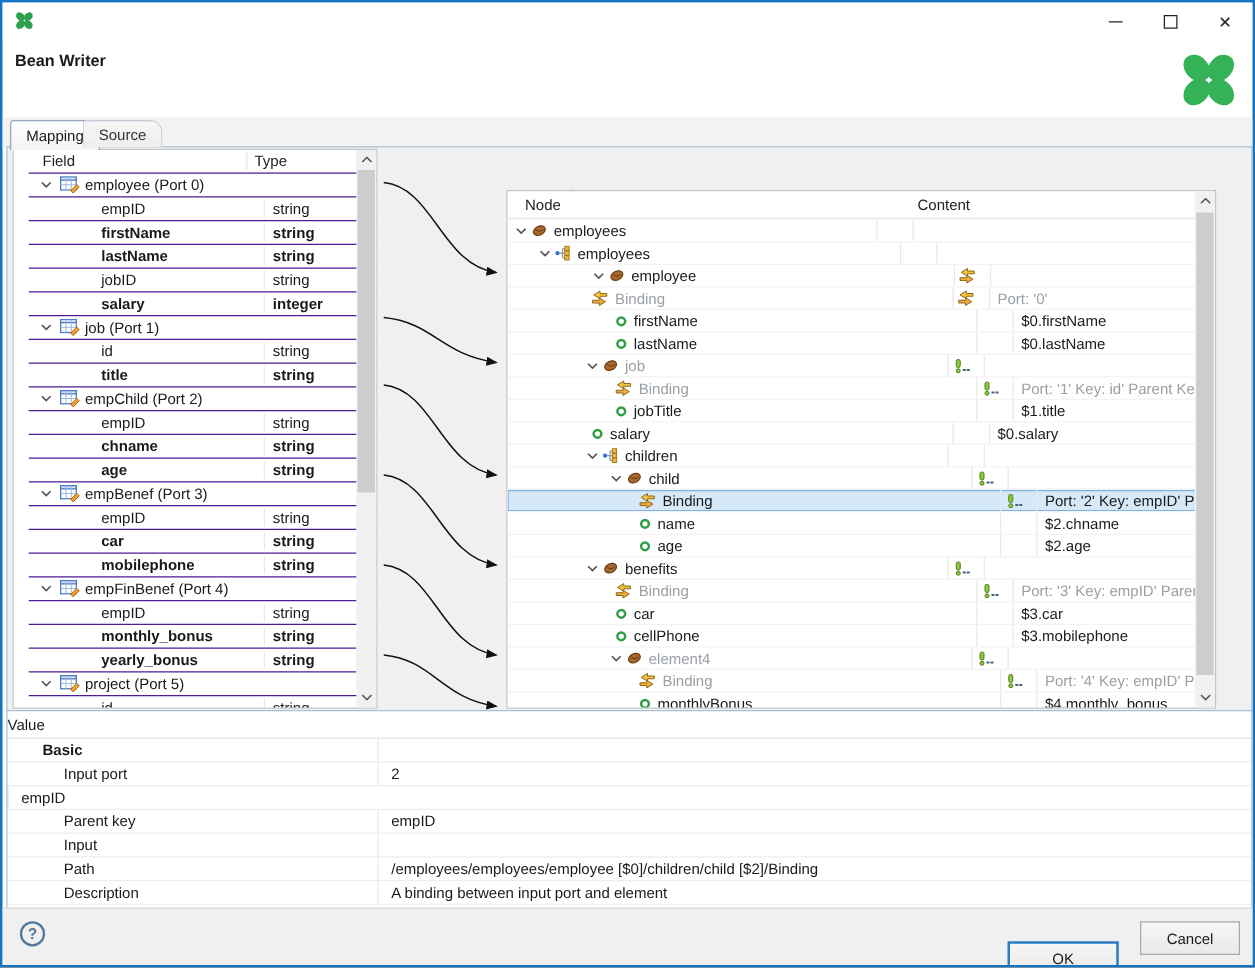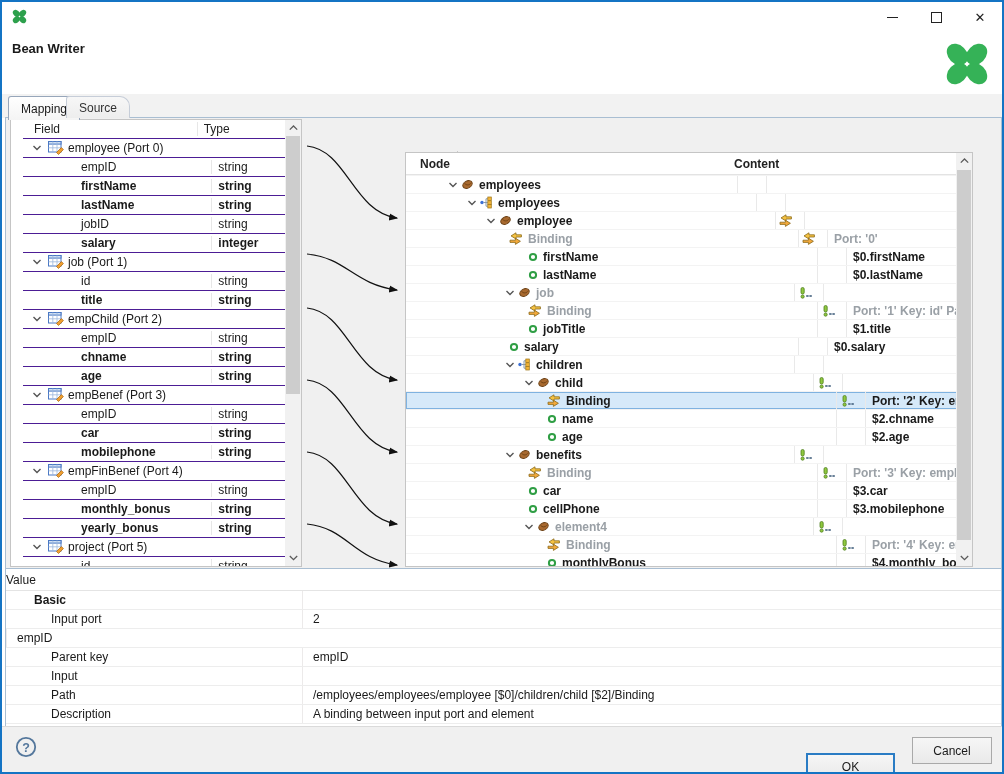--- a/index.html
+++ b/index.html
@@ -42,26 +42,26 @@
   .sb-arrow{position:absolute;left:0;width:16px;height:16px;display:flex;align-items:center;justify-content:center;}
   .sb-thumb{position:absolute;left:1px;width:14px;background:#cdcdcd;}
   
   .arrows-svg{position:absolute;left:299px;top:115px;z-index:3;pointer-events:none;}
   
   .toolbar{position:absolute;left:403px;top:119px;height:26px;display:flex;align-items:center;gap:8px;font-size:12px;margin-top:26px;}
   .tb-sep{width:1px;height:18px;background:#c9c9c9;margin:0 4px;}
   .tb-btn{display:flex;align-items:center;justify-content:center;cursor:default;}
   .more-actions{display:flex;align-items:center;gap:10px;margin-left:8px;}
   
-  .tree-panel{left:403px;top:150px;width:568px;height:415px;font-weight:bold;}
+  .tree-panel{left:403px;top:150px;width:568px;height:415px;}
   .thead{height:21px;display:flex;align-items:center;font-size:12px;color:#222;border-bottom:1px solid #e3e3e3;}
   .thead .h1{width:290px;padding-left:14px;box-sizing:border-box;}
   .thead .h2{padding-left:38px;}
   .trow{height:18px;display:flex;align-items:stretch;font-size:12px;border-top:1px solid #f3f3f3;box-sizing:border-box;}
-  .ncell{width:289px;display:flex;align-items:center;overflow:hidden;white-space:nowrap;margin-left:36px;}
+  .ncell{width:289px;display:flex;align-items:center;overflow:hidden;white-space:nowrap;}
   .mcell{width:30px;border-left:1px solid #e9e9e9;border-right:1px solid #e9e9e9;display:flex;align-items:center;padding-left:3px;box-sizing:border-box;}
   .ccell{flex:1;display:flex;align-items:center;padding-left:6px;overflow:hidden;white-space:nowrap;}
   .trow.gray .nlabel,.trow.gray .ccell{color:#9aa0a6;}
   .trow.sel{background:#d6e9f9;box-shadow:inset 0 0 0 1px #7fb2e0;}
   .chev{margin-right:3px;flex:0 0 auto;}
   .nicon{margin-right:5px;flex:0 0 auto;display:flex;}
   
   .sep-566{position:absolute;left:3px;top:566px;width:997px;height:1px;background:#a9bed2;z-index:6;}
   .props{position:absolute;left:4px;top:567px;width:996px;height:159px;background:#fff;font-size:12px;}
   .phead{height:21px;display:flex;align-items:center;border-bottom:1px solid #e4e4e4;}
@@ -423,21 +423,21 @@
                 <rect x="7.8" y="4.8" width="3.5" height="3.5" fill="#f2b437" stroke="#9a7316" stroke-width="0.7"></rect>
                 <rect x="7.8" y="8.5" width="3.5" height="3.5" fill="#f2b437" stroke="#9a7316" stroke-width="0.7"></rect>
               </svg>
             </span>
             <span class="nlabel">employees</span>
           </div>
           <div class="mcell"></div>
           <div class="ccell"></div>
         </div>
         <div class="trow">
-          <div class="ncell" style="padding-left:44px">
+          <div class="ncell" style="padding-left:68px">
             <svg class="chev" width="10" height="10" viewBox="0 0 10 10">
               <polyline points="1.5,3 5,6.5 8.5,3" fill="none" stroke="#555" stroke-width="1.4"></polyline>
             </svg>
             <span class="nicon">
               <svg width="13" height="11" viewBox="0 0 13 11">
                 <g>
                   <ellipse cx="6.5" cy="5.5" rx="5" ry="3.5" transform="rotate(-28 6.5 5.5)" fill="#a8692f" stroke="#6b3f12"></ellipse>
                   <path d="M3.6 4.4 C5.2 6.4 8.2 6.4 9.6 4.4" stroke="#6b3f12" fill="none" stroke-width="0.9"></path>
                 </g>
               </svg>

